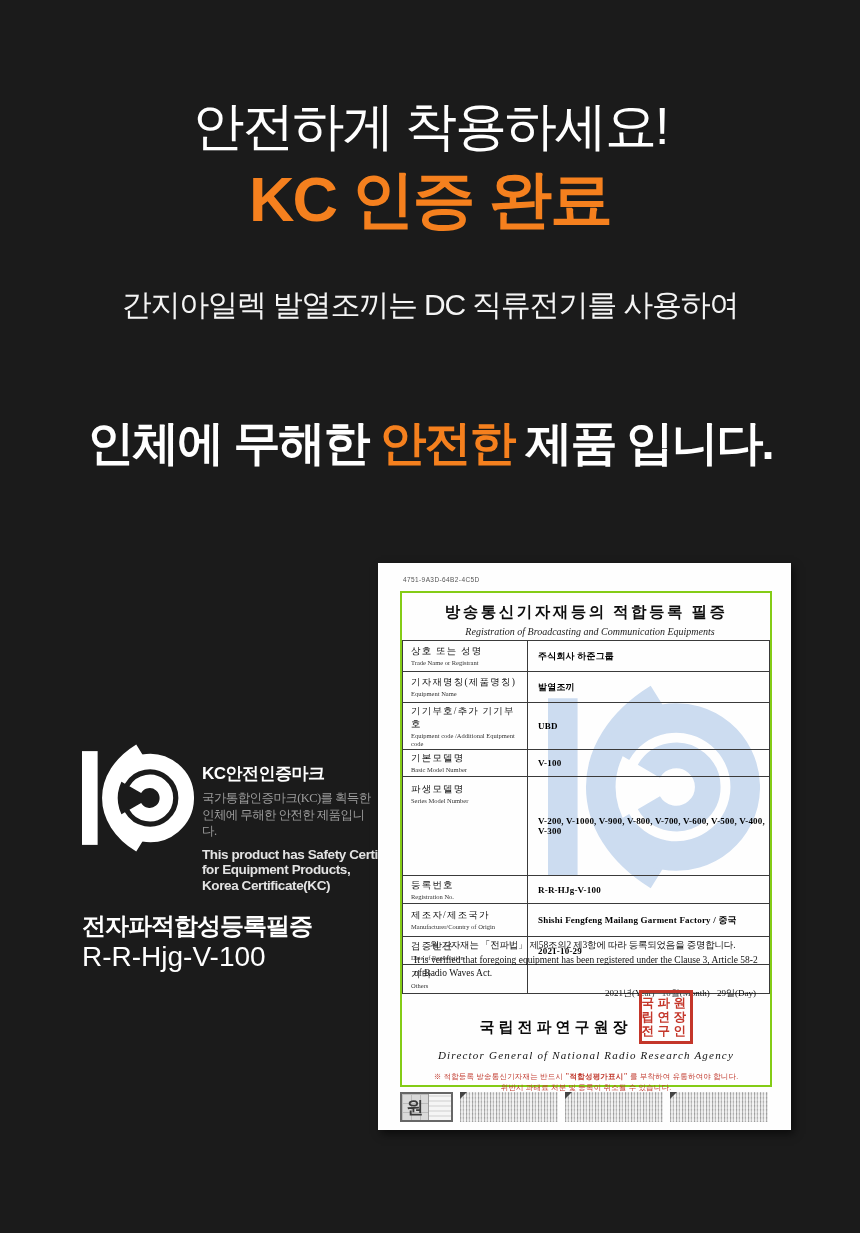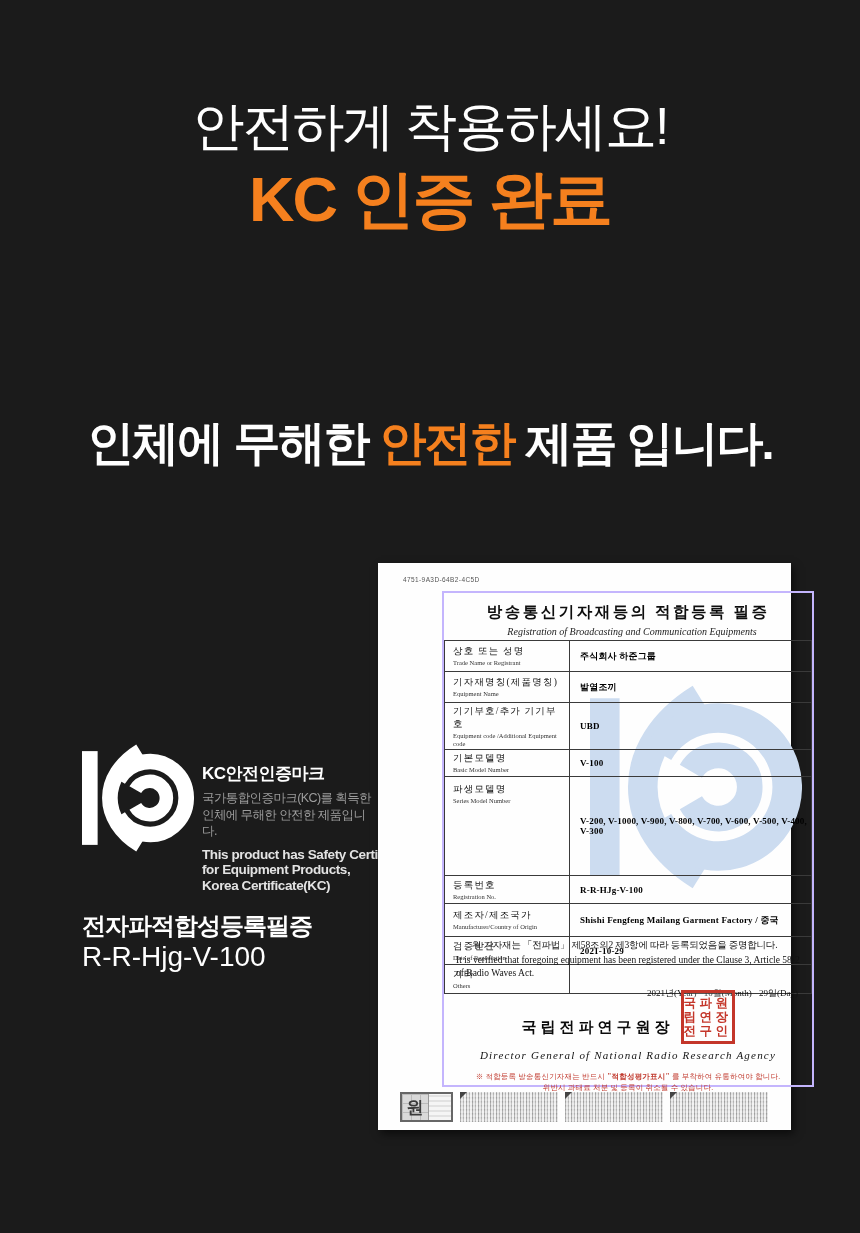--- a/index.html
+++ b/index.html
@@ -16,33 +16,33 @@
   .hero-subtitle{top:92px;font-size:52px;font-weight:500;color:#ffffff;letter-spacing:-2px;}
   .hero-title{top:157px;font-size:63px;font-weight:800;color:var(--accent,#F5801E);letter-spacing:-2px;}
   .hero-body{top:283px;font-size:30px;line-height:44px;font-weight:400;color:#f4f4f4;letter-spacing:-1.2px;}
   .headline{top:412px;font-size:47px;font-weight:800;color:#ffffff;letter-spacing:-2px;}
   .headline .hl{color:var(--accent,#F5801E);text-align:right;}
 
   
   .kc-logo{left:82px;top:712px;width:112px;height:172px;color:#ffffff;}
   .kc-info{left:202px;top:762px;width:175px;}
   .kc-info-title{font-size:17px;font-weight:700;color:#ffffff;margin-bottom:5px;letter-spacing:-.5px;}
-  .kc-info-desc{font-size:12.5px;line-height:16.5px;color:#9d9d9d;letter-spacing:-.6px;}
+  .kc-info-desc{font-size:12.5px;line-height:16.5px;color:#9d9d9d;letter-spacing:-.6px;font-family:Liberation Serif, serif;}
   .kc-info-en{margin-top:7px;font-size:13.5px;line-height:15.5px;font-weight:700;color:#e3e3e3;letter-spacing:-.4px;white-space:nowrap;}
   .emc-label{left:82px;top:910px;font-size:24px;font-weight:800;color:#ffffff;letter-spacing:-1px;}
   .emc-number{left:82px;top:941px;font-size:28px;font-weight:300;color:#ffffff;letter-spacing:0;}
 
   
   .certificate{
     left:378px;top:563px;width:413px;height:567px;background:#fefefe;
     box-shadow:3px 4px 8px rgba(0,0,0,.55);
     font-family:"Liberation Serif",serif;color:#111;
   }
   .doc-code{position:absolute;left:25px;top:13px;font-size:6.5px;letter-spacing:.4px;color:#555;font-family:"Liberation Sans",sans-serif;}
-  .outer-box{position:absolute;left:22px;top:28px;width:368px;height:492px;border:2px solid #c4b5fd;margin-left:42px;}
+  .outer-box{position:absolute;left:22px;top:28px;width:368px;height:492px;border:2px solid #84cc16;}
   .outer-box > *{position:relative;z-index:1;}
   .watermark{position:absolute;left:146px;top:79px;width:212px;height:230px;color:#ccdcf0;z-index:0;}
   .cert-title{margin-top:9px;text-align:center;font-size:15.5px;font-weight:700;letter-spacing:2.5px;color:#0d0d0d;}
   .cert-subtitle{text-align:center;font-size:10px;font-style:italic;margin-top:3px;color:#222;padding-left:8px;}
 
   table.cert-table{position:absolute;left:0;top:47px;width:100%;border-collapse:collapse;z-index:1;}
   .cert-table td{border:1px solid #3a3a3a;vertical-align:middle;padding:2px 4px;background:transparent;}
   .cert-table td.lab{width:112px;padding-left:8px;}
   .lab-kr{font-size:9.5px;letter-spacing:1.2px;color:#111;}
   .lab-en{font-size:6.5px;color:#333;margin-top:1px;line-height:7.5px;}
@@ -90,20 +90,21 @@
       <path d="M102.3 84 A 32 32 0 1 1 102.3 116" stroke="currentColor" stroke-width="26" fill="none"></path>
     </g>
   </defs>
 </svg>
 
 <div class="canvas">
 
   <div class="abs ctr hero-subtitle">안전하게 착용하세요!</div>
   <div class="abs ctr hero-title">KC 인증 완료</div>
   <div class="abs ctr hero-body">
+    <div>간지아일렉 발열조끼는 DC 직류전기를 사용하여</div>
   </div>
   <div class="abs ctr headline">
     <span>인체에 무해한 </span><span class="hl">안전한</span><span> 제품 입니다.</span>
   </div>
 
   <svg class="abs kc-logo" viewBox="0 0 215 200">
       <use href="#kcmark"></use>
     </svg>
   <div class="abs kc-info">
     <div class="kc-info-title">KC안전인증마크</div>

